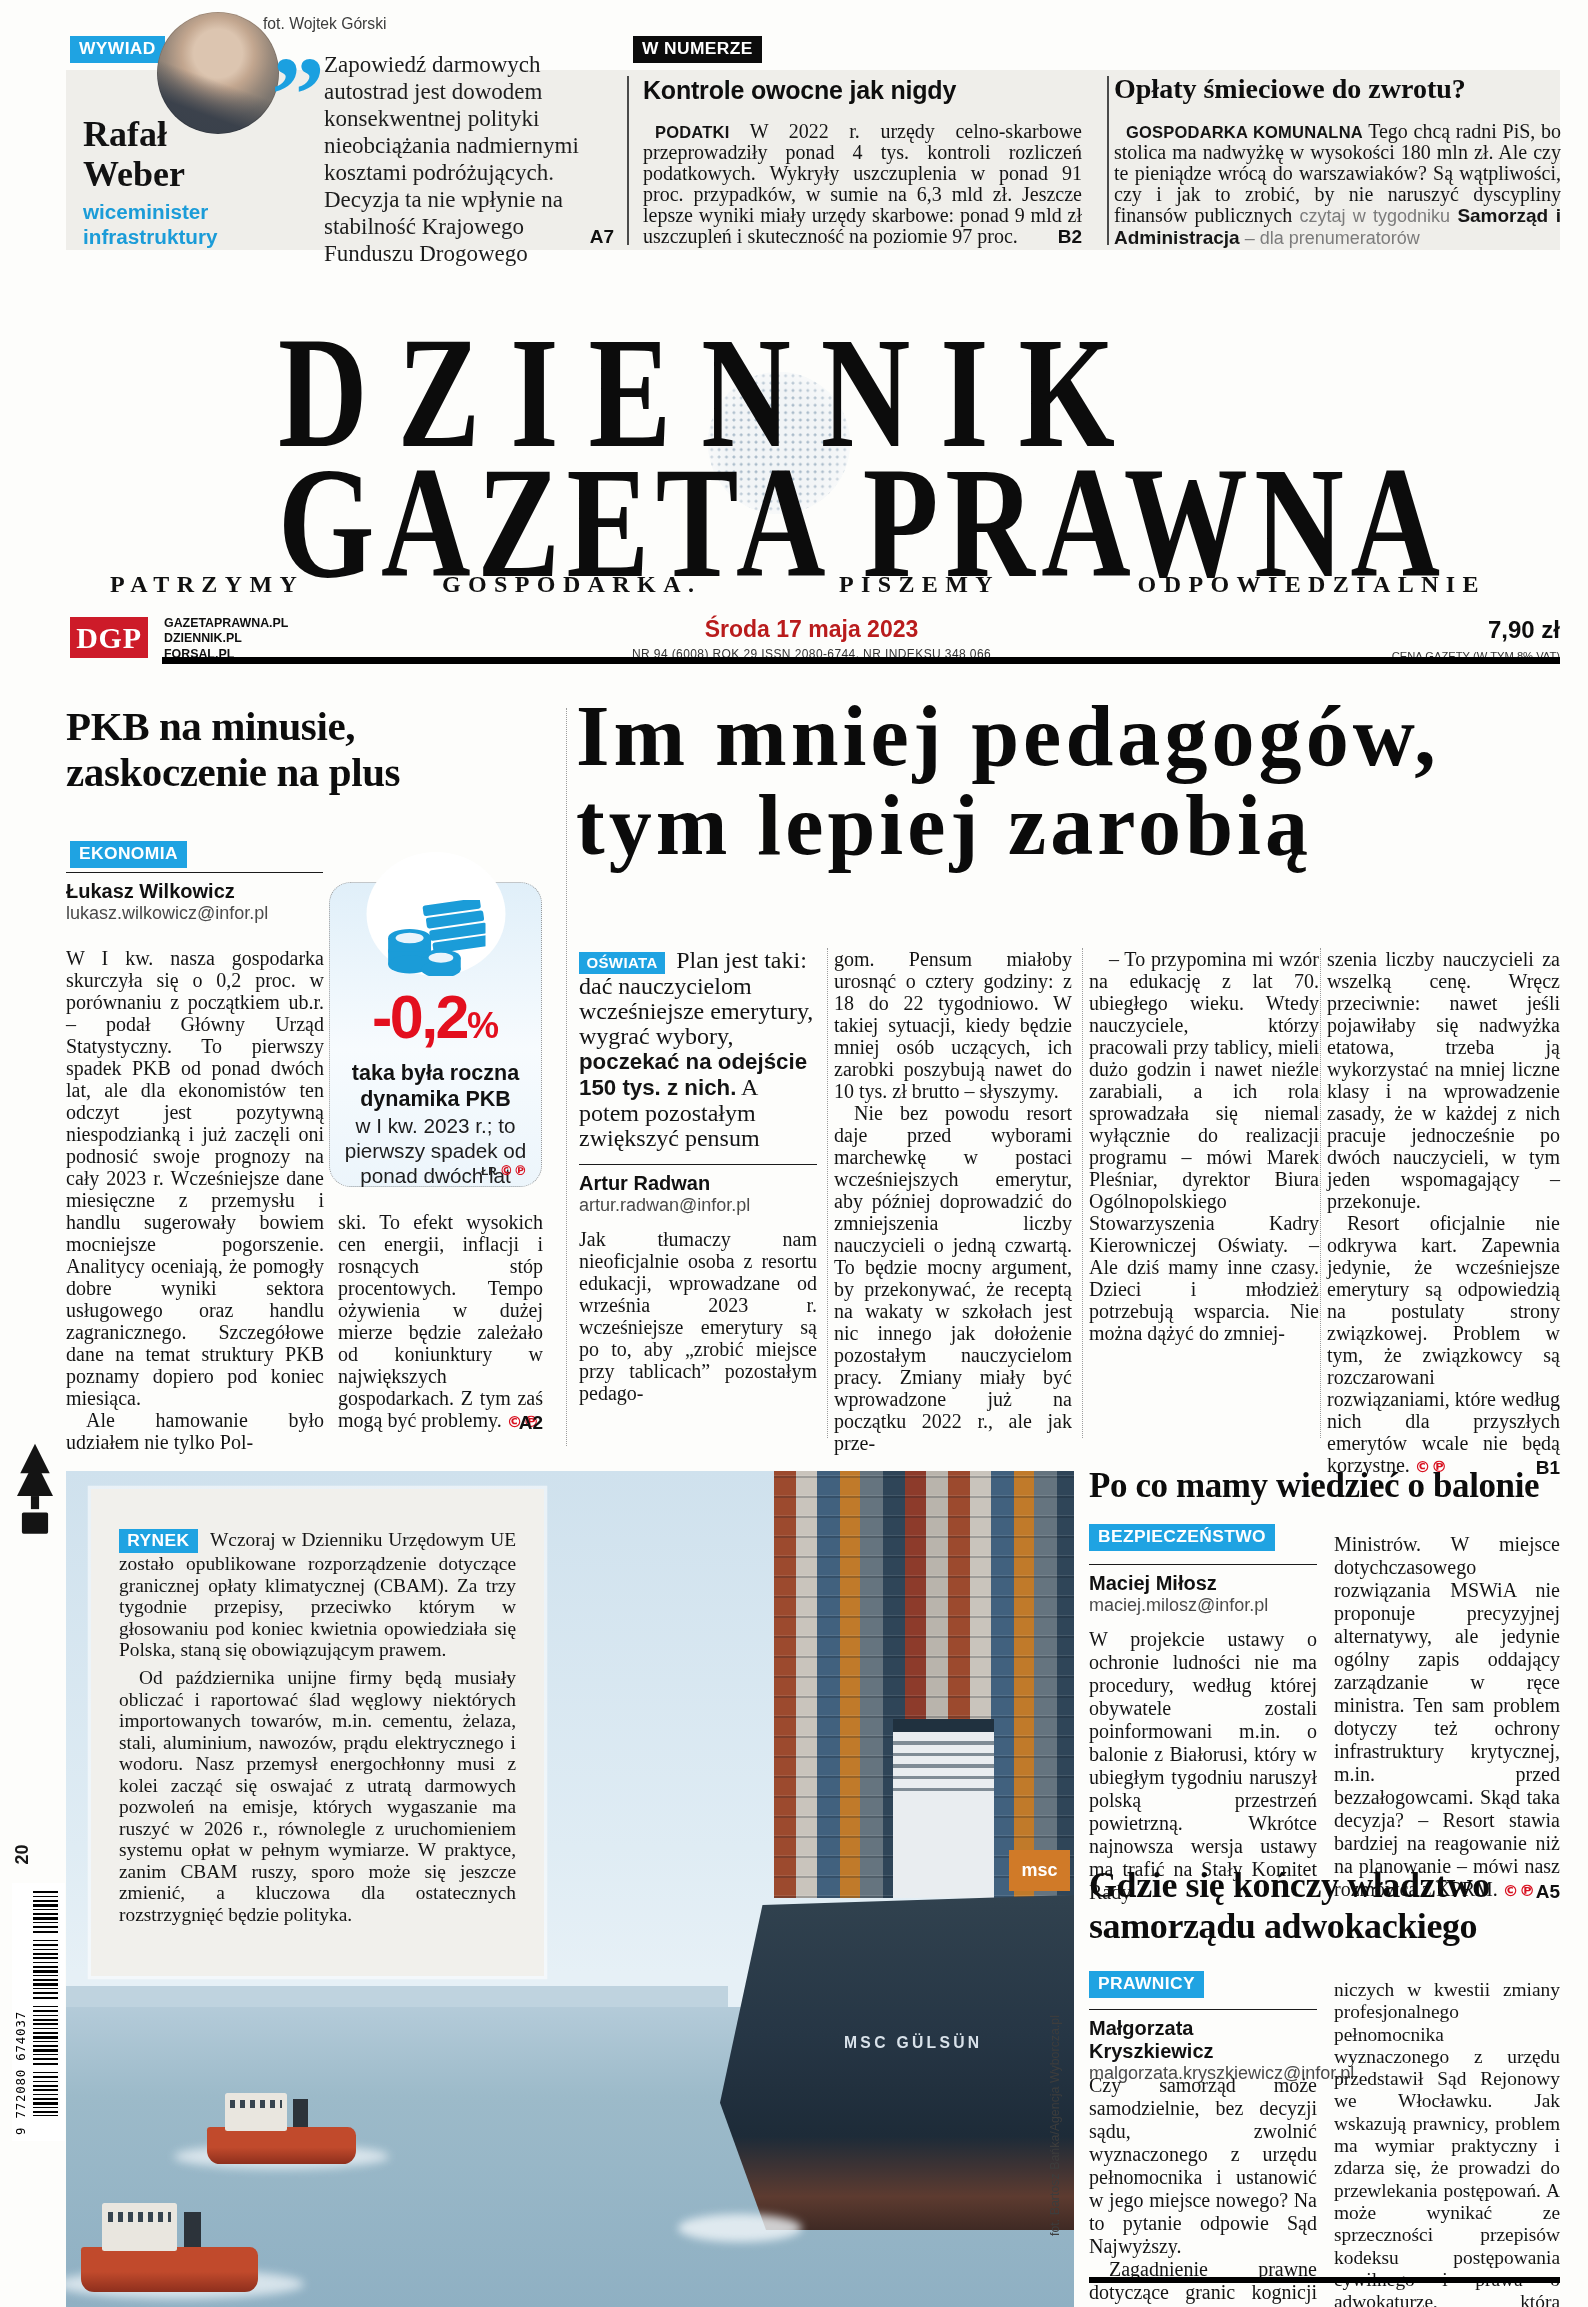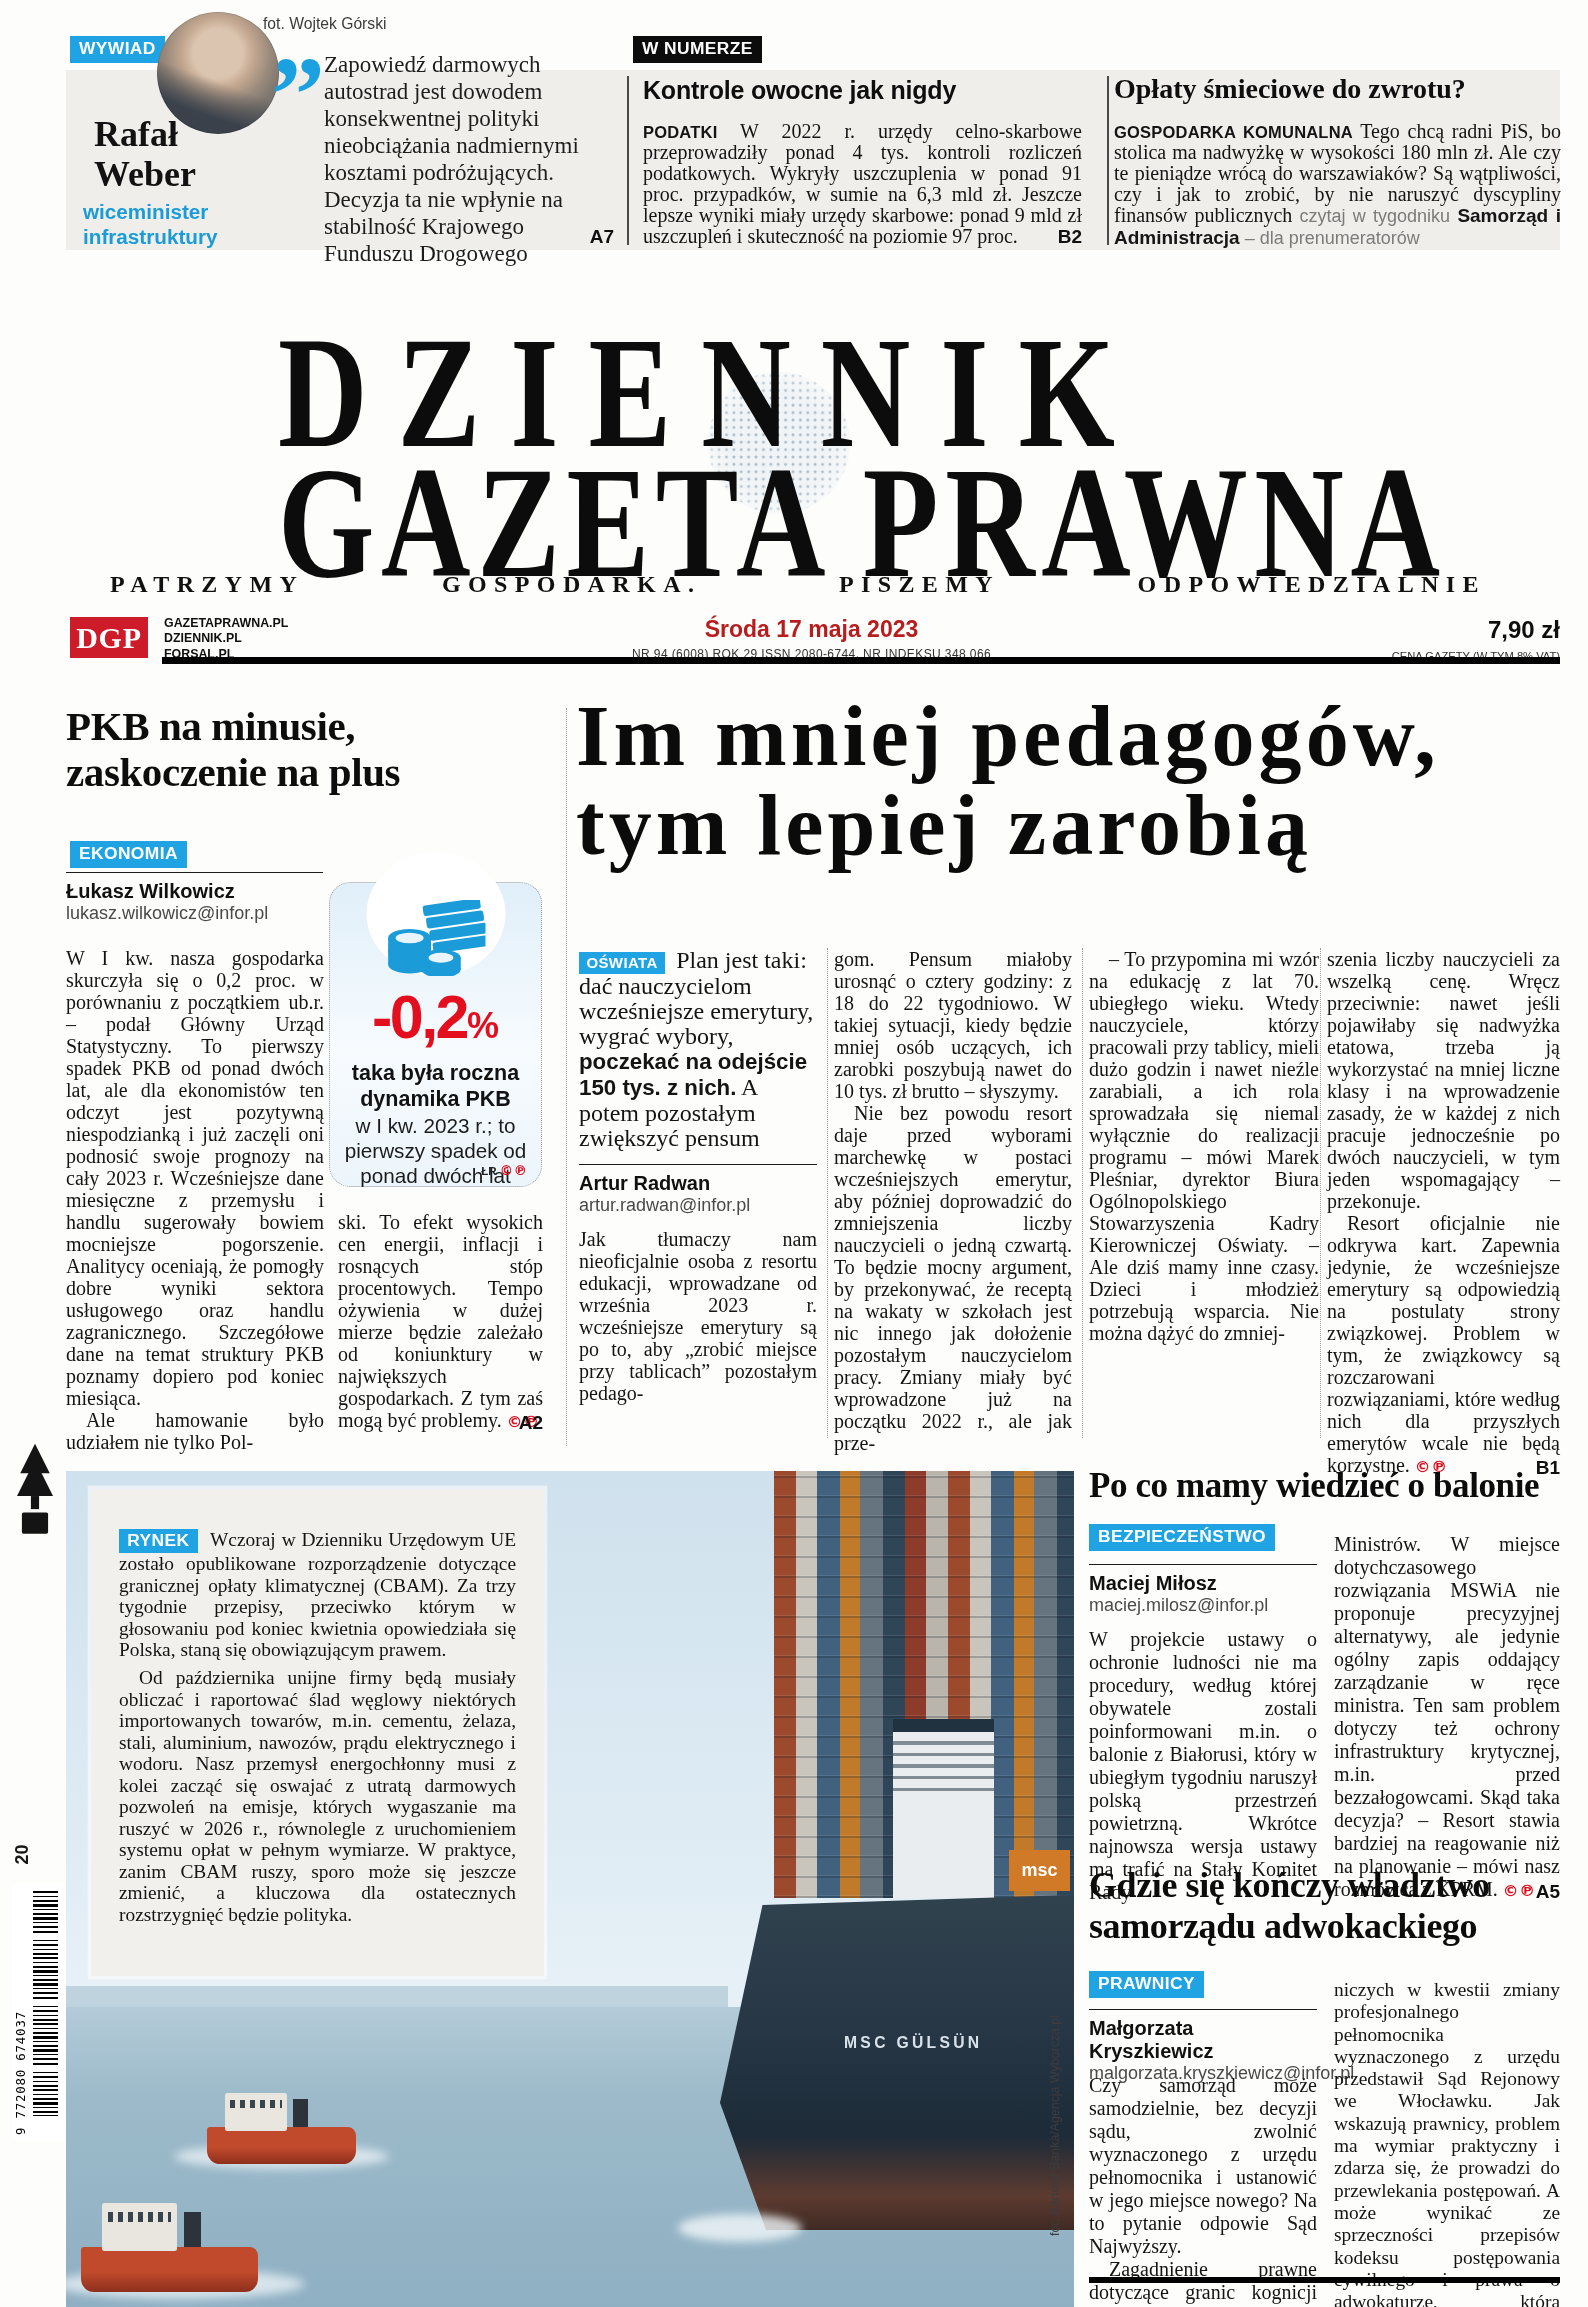--- a/index.html
+++ b/index.html
@@ -3,21 +3,21 @@
 <meta charset="utf-8">
 <style>
   *{margin:0;padding:0;box-sizing:border-box;}
   html,body{width:1589px;height:2307px;}
   body{position:relative;background:#fdfdfb;color:#171717;font-family:"Liberation Serif",serif;overflow:hidden;}
   .abs{position:absolute;}
 
   
   .badge{display:inline-block;background:#1fa3e2;color:#fff;font:700 17.4px/1 "Liberation Sans",sans-serif;padding:4.1px 9px 5px;letter-spacing:0.4px;}
   .badge.dark{background:#0c0c0c;}
-  .kicker{font:700 16.5px "Liberation Sans",sans-serif;letter-spacing:0.2px;}
+  .kicker{font:700 16.5px "Liberation Sans",sans-serif;letter-spacing:0.2px;margin-left:12px;}
   .cp{color:#d8101f;font-weight:700;font-family:"DejaVu Sans",sans-serif;font-size:15.7px;letter-spacing:0.8px;white-space:nowrap;}
   .pref{font:700 19px "Liberation Sans",sans-serif;color:#101010;}
   .body-text{font:20px/22px "Liberation Serif",serif;text-align:justify;color:#141414;}
   .ind{text-indent:20px;}
   .ref-line{text-align:right;margin-top:-20.7px;position:relative;}
   .author{border-top:1.7px solid #1b1b1b;padding-top:6.6px;}
   .author .nm{font:700 20px/23px "Liberation Sans",sans-serif;color:#111;}
   .author .em{font:18px/21.5px "Liberation Sans",sans-serif;color:#4a4a4a;}
   .pre{white-space:pre-line;}
 
@@ -25,21 +25,21 @@
   .gray-panel{left:66px;top:70px;width:1494px;height:180px;background:#efeeea;}
   .vdiv{width:1.7px;background:#4a4a4a;top:76px;height:169px;}
   .vdiv.v1{left:627px;} .vdiv.v2{left:1107px;}
   .wywiad-badge{left:70px;top:36px;}
   .photo-credit-top{left:263px;top:15px;font:15.7px "Liberation Sans",sans-serif;color:#3c3c3c;text-align:center;}
   .portrait{left:157px;top:11.6px;width:122px;height:122px;border-radius:50%;
     background:
       linear-gradient(200deg,rgba(40,50,60,0) 55%,rgba(52,60,72,.9) 78%),
       radial-gradient(circle at 50% 34%,#dcc5b0 0 24%,#c2a68f 36%,#99897b 52%,#7d766f 66%,#63605c 100%);
     box-shadow:inset 0 0 0 0.8px rgba(0,0,0,.15);}
-  .weber-name{left:94px;top:114px;font:700 36px/40px "Liberation Serif",serif;color:#121212;}
+  .weber-name{left:83px;top:114px;font:700 36px/40px "Liberation Serif",serif;color:#121212;}
   .weber-role{left:83px;top:199px;font:600 20.7px/25px "Liberation Sans",sans-serif;color:#1b9cd8;}
   .quote-glyph{left:271px;top:41px;font:700 108px/1 "Liberation Serif",serif;color:#1ba0e0;}
   .quote-wrap{left:324px;top:51px;width:290px;height:199px;}
   .quote-text{font:23px/27px "Liberation Serif",serif;color:#1d1d1d;}
   .quote-wrap .pref{position:absolute;right:0;bottom:1.7px;}
   .innum-badge{left:633px;top:36px;}
   .innum-head{left:643px;top:76px;font:700 25px "Liberation Sans",sans-serif;letter-spacing:-0.2px;color:#0e0e0e;}
   .innum-para{left:643px;top:121px;width:439px;font-size:20px;line-height:21px;}
   .waste-head{left:1114px;top:73px;font:700 28px "Liberation Serif",serif;color:#0e0e0e;}
   .waste-para{left:1114px;top:121px;width:447px;font-size:20px;line-height:21px;}

